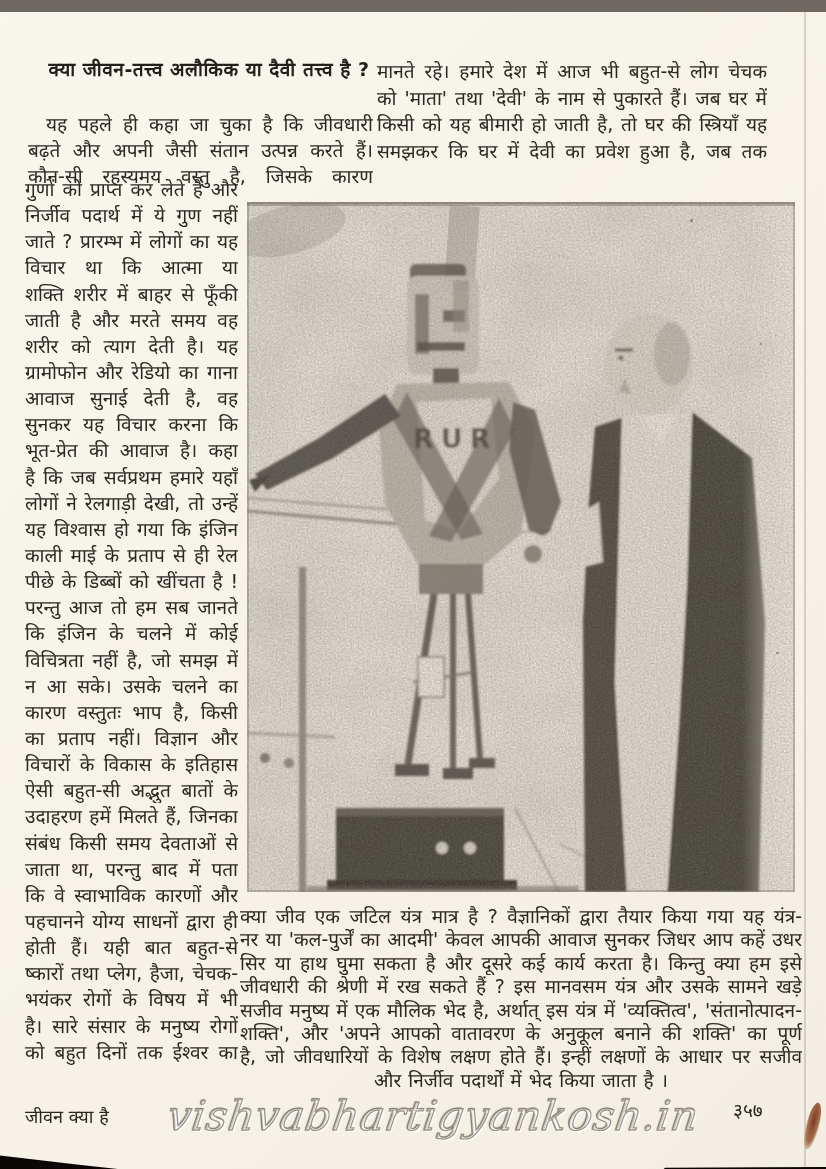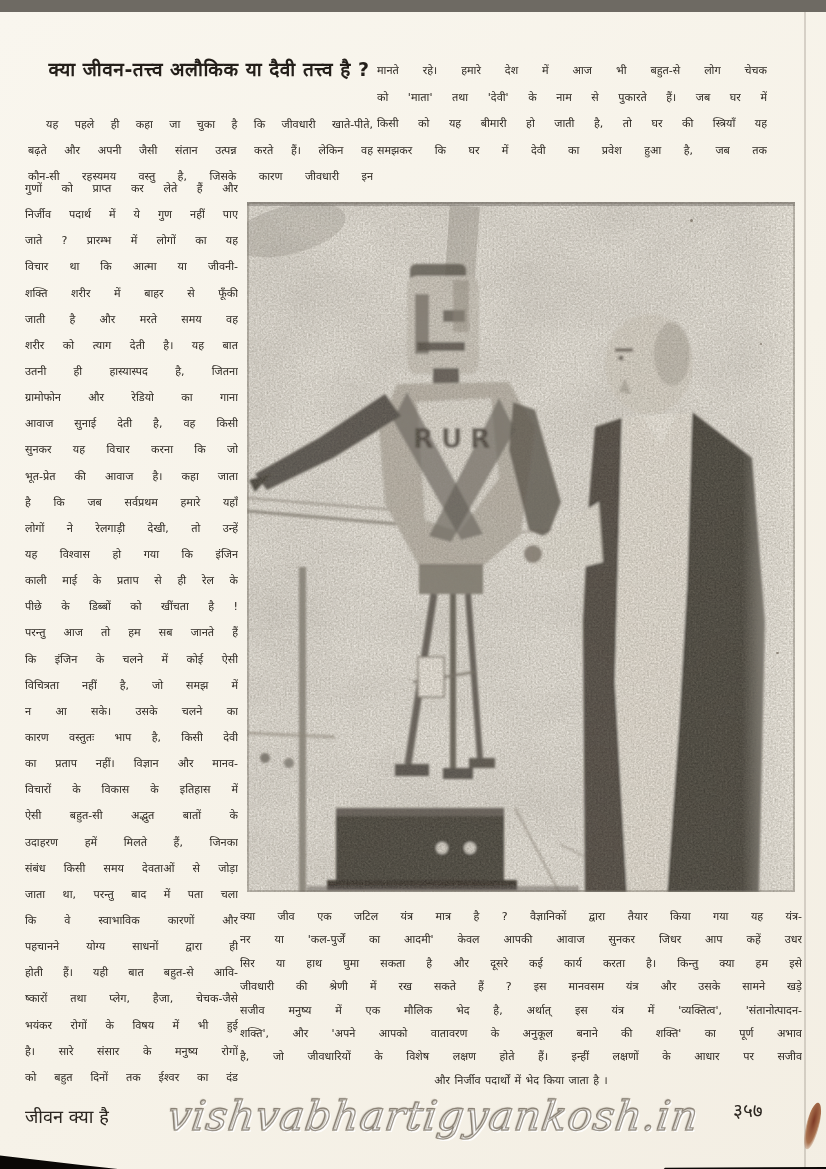--- a/index.html
+++ b/index.html
@@ -10,21 +10,21 @@
     font-family:"DejaVu Sans",sans-serif;
     color:#2b2620;
     padding-left:36px;
   }
   
   .title {
     position:absolute; left:30px; top:44px; width:358px;
     font-size:19px; font-weight:bold; text-align:center;
     letter-spacing:0.5px; color:#241f1a;
   }
-  .textblock { position:absolute; font-size:11px; }
+  .textblock { position:absolute; font-size:19px; }
   .textblock .line {
     overflow:hidden; text-align:justify; text-align-last:justify;
     word-spacing:1px;
   }
   .intro    { left:28px;  top:100px;  width:345px; }
   .intro .line    { height:25.8px; line-height:25.8px; }
   .intro .line:first-child { text-indent:18px; }
   .leftcol  { left:25px;  top:164px; width:213px; }
   .leftcol .line  { height:26.15px; line-height:26.15px; }
   .rightcol { left:377px; top:46px;  width:390px; }
@@ -98,21 +98,20 @@
     </div>
 
   <div class="textblock leftcol">
       <div class="line">गुणों को प्राप्त कर लेते हैं और</div>
       <div class="line">निर्जीव पदार्थ में ये गुण नहीं पाए</div>
       <div class="line">जाते ? प्रारम्भ में लोगों का यह</div>
       <div class="line">विचार था कि आत्मा या जीवनी-</div>
       <div class="line">शक्ति शरीर में बाहर से फूँकी</div>
       <div class="line">जाती है और मरते समय वह</div>
       <div class="line">शरीर को त्याग देती है। यह बात</div>
-      <div class="line">उतनी ही हास्यास्पद है, जितना</div>
       <div class="line">ग्रामोफोन और रेडियो का गाना</div>
       <div class="line">आवाज सुनाई देती है, वह किसी</div>
       <div class="line">सुनकर यह विचार करना कि जो</div>
       <div class="line">भूत-प्रेत की आवाज है। कहा जाता</div>
       <div class="line">है कि जब सर्वप्रथम हमारे यहाँ</div>
       <div class="line">लोगों ने रेलगाड़ी देखी, तो उन्हें</div>
       <div class="line">यह विश्वास हो गया कि इंजिन</div>
       <div class="line">काली माई के प्रताप से ही रेल के</div>
       <div class="line">पीछे के डिब्बों को खींचता है !</div>
       <div class="line">परन्तु आज तो हम सब जानते हैं</div>

